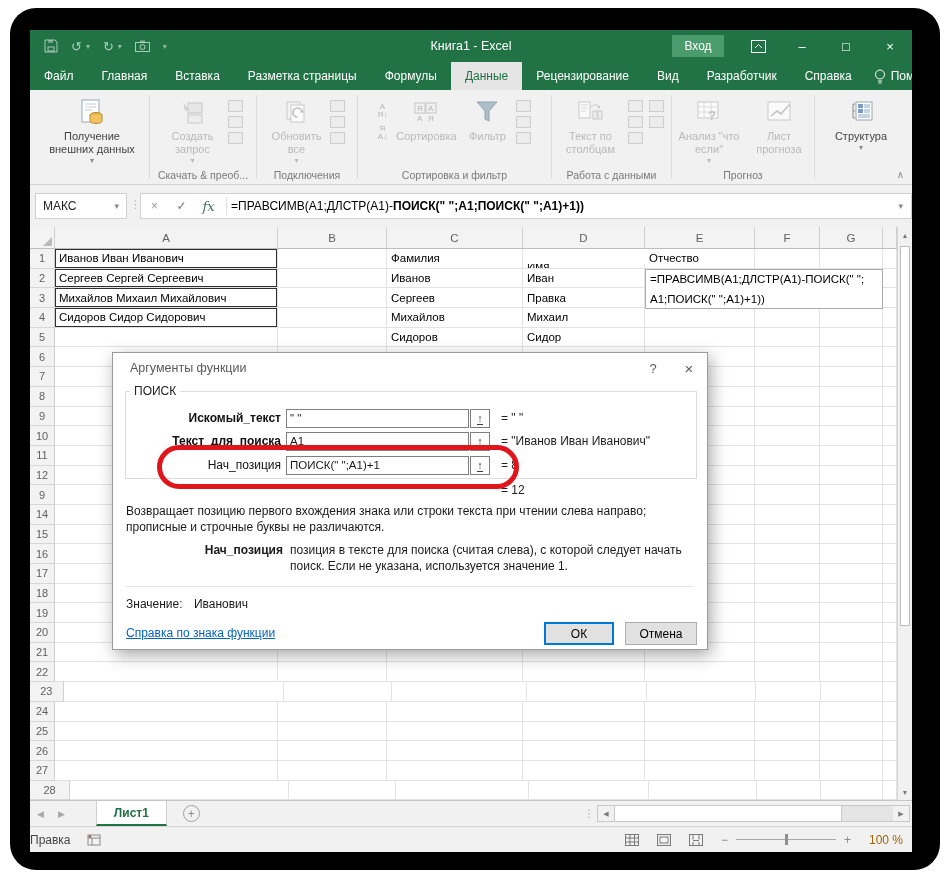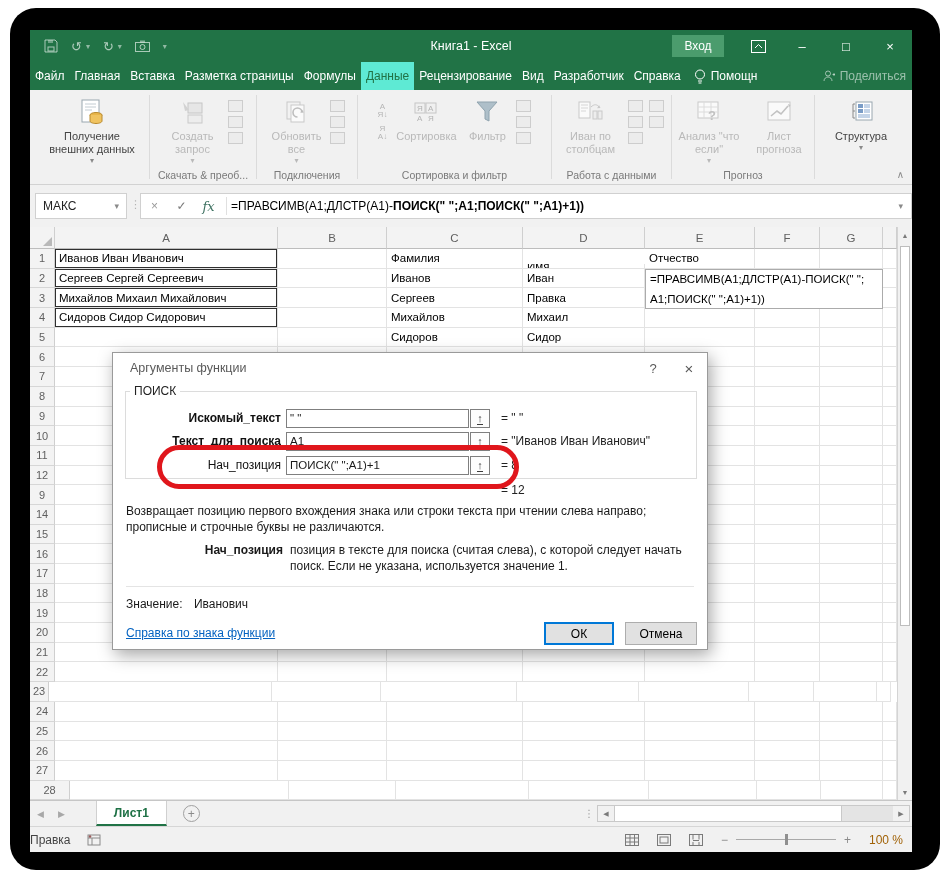--- a/index.html
+++ b/index.html
@@ -12,22 +12,22 @@
 .titlebar{position:absolute;left:0;top:0;right:0;height:32px;background:#217346;color:#fff}
 .qat{position:absolute;left:14px;top:0;height:32px;display:flex;align-items:center;gap:13px;color:rgba(255,255,255,.62);font-size:13px}
 .qat .ddm{font-size:8px;margin-left:-9px;color:rgba(255,255,255,.5)}
 .wtitle{position:absolute;left:0;right:0;top:0;height:32px;display:flex;align-items:center;justify-content:center;font-size:12.5px;color:#fff}
 .signin{position:absolute;left:642px;top:5px;width:52px;height:22px;background:#4b9c6d;color:#fff;font-size:12px;display:flex;align-items:center;justify-content:center;cursor:pointer}
 .capbtns{position:absolute;right:0;top:0;height:32px;display:flex}
 .cbtn{width:44px;height:32px;display:flex;align-items:center;justify-content:center;color:#fff;font-size:13px}
 
 
 .tabrow{position:absolute;top:32px;left:0;right:0;height:28px;background:#217346;display:flex;align-items:stretch;color:#fff;font-size:12px}
-.rtab{padding:0 5px;display:flex;align-items:center;white-space:nowrap}
-.rtab.active{background:#5eead4;color:#217346}
+.rtab{padding:0 14px;display:flex;align-items:center;white-space:nowrap}
+.rtab.active{background:#e5e5e5;color:#217346}
 .tellme{display:flex;align-items:center;gap:5px;margin-left:8px;white-space:nowrap}
 .share{margin-left:auto;margin-right:6px;display:flex;align-items:center;gap:5px;color:rgba(255,255,255,.55);white-space:nowrap}
 
 
 .ribbon{position:absolute;top:60px;left:0;right:0;height:95px;background:#f1f1f1;border-bottom:1px solid #d2d2d2;font-size:11px;color:#444}
 .rgroup{position:absolute;top:0;bottom:0}
 .rgsep{position:absolute;top:5px;bottom:5px;width:1px;background:#dbdbdb}
 .rglabel{position:absolute;bottom:3px;left:0;right:0;text-align:center;color:#7a7a7a;font-size:10.5px;white-space:nowrap;overflow:hidden}
 .bigbtn{display:flex;flex-direction:column;align-items:center;text-align:center;line-height:1.18;font-size:11px;color:#444}
 .bigbtn .bicon{height:32px;display:flex;align-items:center;justify-content:center;margin-bottom:2px}
@@ -289,21 +289,21 @@
             <span class="bicon">
               <svg width="28" height="26" viewBox="0 0 28 26">
                   <rect x="2" y="3" width="11" height="16" fill="#fafafa" stroke="#c9c9c9"></rect>
                   <path d="M4 6h7M4 9h7M4 12h5" stroke="#d6d6d6"></path>
                   <path d="M14 8c3-3 6-3 8 0" fill="none" stroke="#c9c9c9"></path>
                   <path d="M22 6l1.5 3-3.4.3z" fill="#c9c9c9"></path>
                   <rect x="16" y="12" width="4" height="8" fill="#ededed" stroke="#c9c9c9"></rect>
                   <rect x="21" y="12" width="4" height="8" fill="#ededed" stroke="#c9c9c9"></rect>
                 </svg>
             </span>
-            <span>Иван по столбцам</span>
+            <span>Текст по столбцам</span>
           </div>
           <div class="minicol">
             <div class="mini"></div>
             <div class="mini"></div>
             <div class="mini"></div>
           </div>
           <div class="minicol">
             <div class="mini"></div>
             <div class="mini"></div>
           </div>
@@ -625,21 +625,21 @@
             <div class="gc" style="width: 223px;"></div>
             <div class="gc" style="width: 109px;"></div>
             <div class="gc" style="width: 136px;"></div>
             <div class="gc" style="width: 122px;"></div>
             <div class="gc" style="width: 110px;"></div>
             <div class="gc" style="width: 65px;"></div>
             <div class="gc" style="width: 63px;"></div>
             <div class="gc" style="width: 14px;"></div>
           </div>
           <div class="grow">
-            <div class="rh" style="width: 19px;">23</div>
+            <div class="rh" style="width: 34px;">23</div>
             <div class="gc" style="width: 223px;"></div>
             <div class="gc" style="width: 109px;"></div>
             <div class="gc" style="width: 136px;"></div>
             <div class="gc" style="width: 122px;"></div>
             <div class="gc" style="width: 110px;"></div>
             <div class="gc" style="width: 65px;"></div>
             <div class="gc" style="width: 63px;"></div>
             <div class="gc" style="width: 14px;"></div>
           </div>
           <div class="grow">

